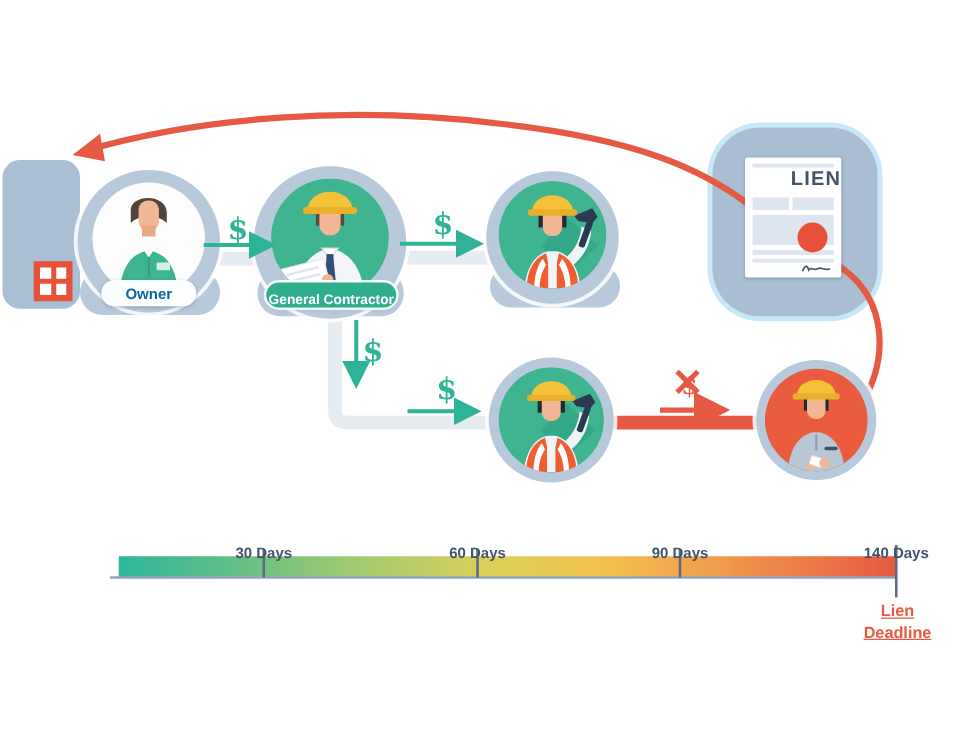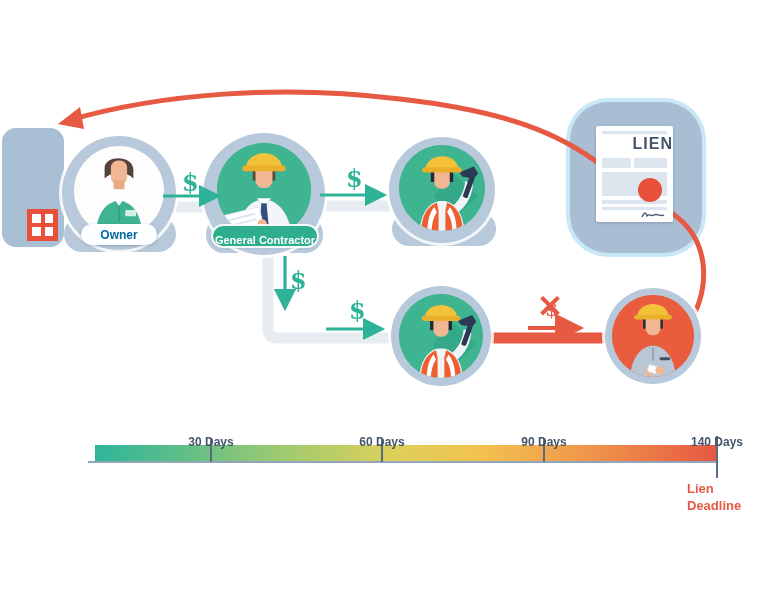--- a/index.html
+++ b/index.html
@@ -42,22 +42,22 @@
   #blocked-money{z-index:6;left:536px;top:292px;width:36px;height:36px;}
   #blocked-money .dollar{position:absolute;left:9px;top:6px;font-family:"DejaVu Serif",serif;
     font-weight:bold;font-size:19px;color:#e65942;}
   #blocked-money .cross{position:absolute;left:1px;top:-4px;font-size:31px;font-weight:bold;color:#e65942;}
   
   .tick{background:#5a6a80;width:2px;z-index:2;}
   .tick-label{z-index:2;transform:translateX(-50%);font-weight:bold;font-size:12px;color:#44546a;white-space:nowrap;margin-top:13px;}
   #timeline-bar{left:95px;top:445px;width:622px;height:17px;z-index:1;
     background:linear-gradient(90deg,#2eb59b 0%,#5fbe88 14%,#9fca70 30%,#ddd05a 48%,#f2c24f 62%,#f0994b 78%,#e65942 100%);}
   #timeline-underline{left:88px;top:461px;width:629px;height:2px;background:#93a5b8;z-index:2;}
-  #lien-deadline{left:687px;top:481px;width:62px;font-weight:bold;
-    font-size:13px;line-height:1.3;color:#e65942;z-index:2;}
+  #lien-deadline{left:687px;top:481px;width:62px;text-align:center;font-weight:bold;
+    font-size:13px;line-height:1.3;color:#e65942;z-index:2;text-decoration:underline;}
 </style>
 </head>
 <body>
 
 <div id="canvas">
 
   <svg id="connector-layer" class="abs" width="768" height="597">
     <path d="M152,207 L232,207" stroke="#e7ecf1" stroke-width="11" stroke-linecap="round" fill="none"></path>
     <path d="M308,206 L412,206" stroke="#e7ecf1" stroke-width="11" stroke-linecap="round" fill="none"></path>
     <path d="M268,236 L268,329 Q268,338 277,338 L430,338" stroke="#e7ecf1" stroke-width="11" stroke-linecap="round" fill="none"></path>

